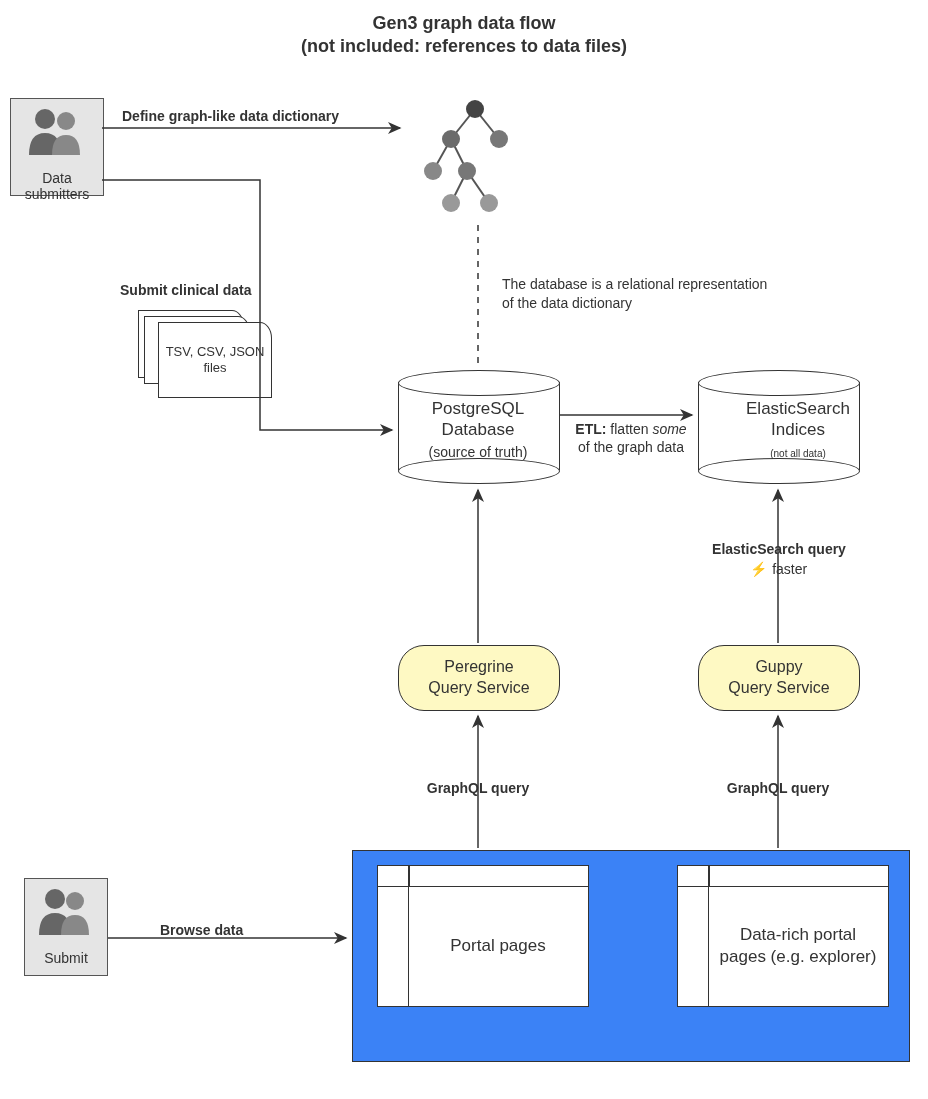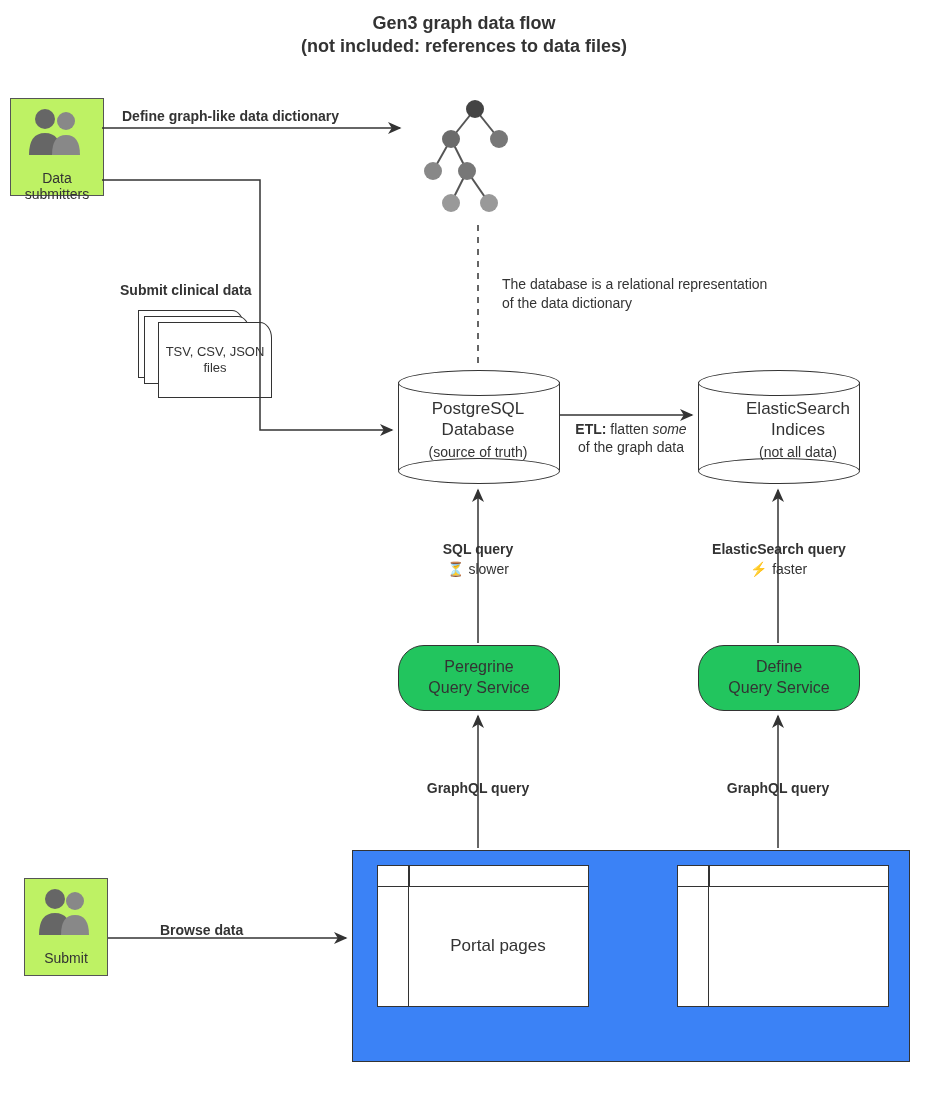--- a/index.html
+++ b/index.html
@@ -18,21 +18,21 @@
   .abs { position: absolute; }
   .title { font-weight: 700; text-align: center; font-size: 18px; line-height: 1.3; }
   .bold { font-weight: 700; }
   .center { text-align: center; }
   .label { font-size: 14px; color: #333; }
   .italic { font-style: italic; }
 
   
   .actor-box {
     border: 1px solid #555;
-    background: #bef264;
+    background: #e5e5e5;
     text-align: center;
     font-size: 14px;
   }
   .actor-box .actor-label { padding: 4px 2px 6px 2px; }
 
   
   .cylbody {
     border-left: 1.5px solid #333;
     border-right: 1.5px solid #333;
     background: #fff;
@@ -41,21 +41,21 @@
   .cyltop, .cylbot {
     border: 1.5px solid #333;
     border-radius: 50%;
     background: #fff;
   }
 
   
   .service {
     border: 1.5px solid #333;
     border-radius: 26px;
-    background: #22c55e;
+    background: #fef9c3;
     text-align: center;
     font-size: 16px;
     line-height: 1.3;
     display: flex;
     align-items: center;
     justify-content: center;
   }
 
   
   .portal-outer {
@@ -187,76 +187,73 @@
     </div>
   </div>
 
   <div class="abs" style="left:698px; top:370px; width:160px; height:112px;">
     <div class="cylbody abs" style="left:0; top:12px; width:160px; height:88px;"></div>
     <div class="cylbot abs" style="left:0; top:88px; width:160px; height:24px;"></div>
     <div class="cyltop abs" style="left:0; top:0; width:160px; height:24px;"></div>
     <div class="abs center" style="left:0; top:28px; width:160px; font-size:17px; line-height:1.25;padding-left:20px;">
       <span>ElasticSearch</span><br>
       <span>Indices</span><br>
-      <span style="font-size:14px;">(not all data)</span>
+      <span style="font-size:10px;">(not all data)</span>
     </div>
   </div>
 
   <div class="docstack" style="left:138px; top:310px; width:120px; height:82px;">
     <div class="doc" style="left:0; top:0; width:104px; height:66px;"></div>
     <div class="doc" style="left:6px; top:6px; width:104px; height:66px;"></div>
     <div class="doc" style="left:20px; top:12px; width:104px; height:66px; display:flex; align-items:center; justify-content:center; text-align:center; font-size:13px; line-height:1.25; padding:4px;">
       <span>TSV, CSV, JSON files</span>
     </div>
   </div>
 
   <div class="abs service" style="left:398px; top:645px; width:160px; height:64px;">
     <div>
       <span>Peregrine</span><br>
       <span>Query Service</span>
     </div>
   </div>
 
   <div class="abs service" style="left:698px; top:645px; width:160px; height:64px;">
     <div>
-      <span>Define</span><br>
+      <span>Guppy</span><br>
       <span>Query Service</span>
     </div>
   </div>
 
   <div class="abs portal-outer" style="left:352px; top:850px; width:556px; height:210px;">
 
     <div class="abs browser" style="left:24px; top:14px; width:210px; height:140px;">
       <div class="tabbar"></div>
       <div class="sidecol"></div>
       <div class="content">Portal pages</div>
     </div>
 
     <div class="abs browser" style="left:324px; top:14px; width:210px; height:140px;">
       <div class="tabbar"></div>
       <div class="sidecol"></div>
+      <div class="content">Data-rich portal pages (e.g. explorer)</div>
     </div>
   </div>
 
   <div class="abs label bold" style="left:122px; top:108px; width:260px;">Define graph-like data dictionary</div>
   <div class="abs label bold" style="left:120px; top:282px; width:200px;">Submit clinical data</div>
 
   <div class="abs label center" style="left:566px; top:420px; width:130px; line-height:1.3;">
     <span class="bold">ETL:</span><span> flatten </span><span class="italic">some</span><br>
     <span>of the graph data</span>
   </div>
 
   <div class="abs label" style="left:502px; top:275px; width:280px; line-height:1.35;">
     <span>The database is a relational representation of the data dictionary</span>
   </div>
 
-  <div class="abs label center" style="left:398px; top:540px; width:160px; line-height:1.4;">
-    <span class="bold">SQL query</span><br>
-    <span>⏳</span><span> slower</span>
-  </div>
 
   <div class="abs label center" style="left:684px; top:540px; width:190px; line-height:1.4;">
     <span class="bold">ElasticSearch query</span><br>
     <span style="color:#f5a623;">⚡</span><span> faster</span>
   </div>
 
   <div class="abs label bold center" style="left:398px; top:780px; width:160px;">GraphQL query</div>
   <div class="abs label bold center" style="left:698px; top:780px; width:160px;">GraphQL query</div>
 
   <div class="abs label bold" style="left:160px; top:922px; width:120px;">Browse data</div>

